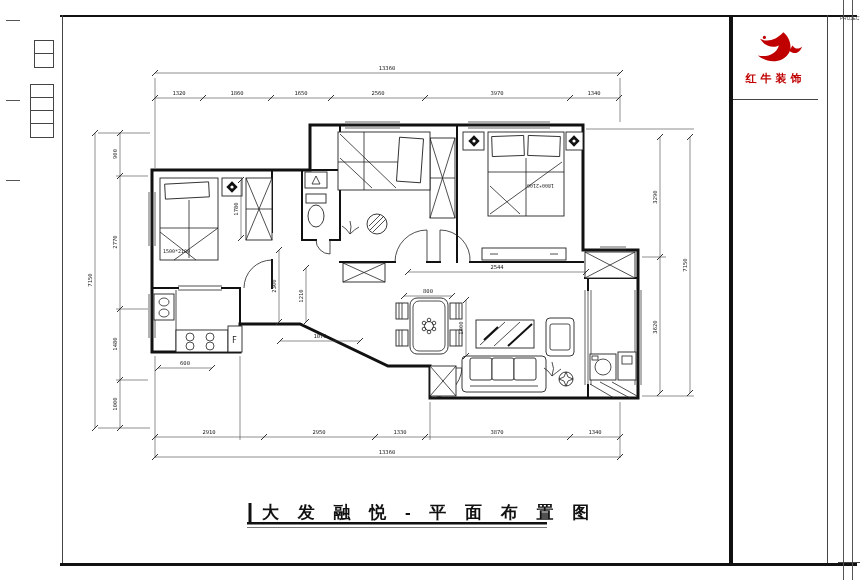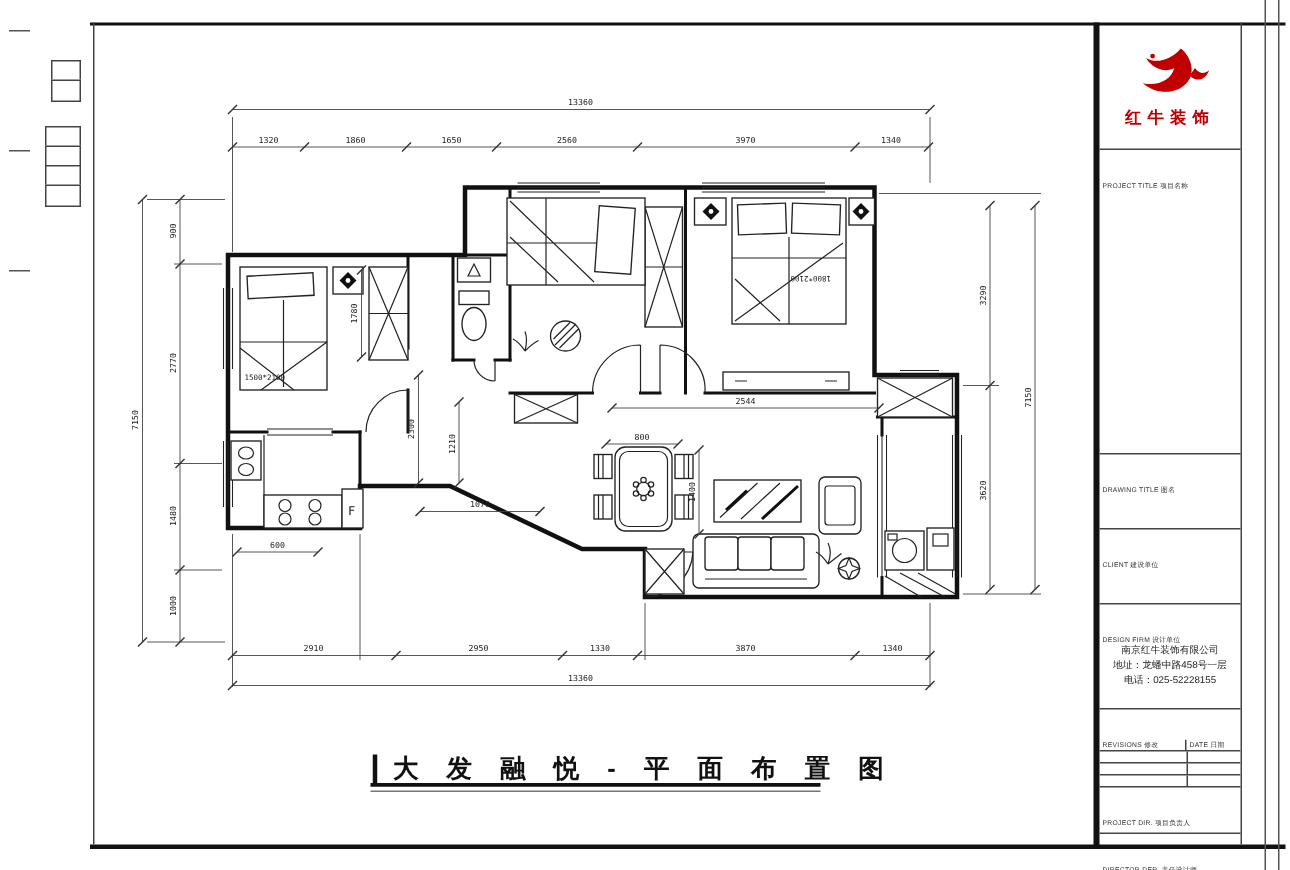--- a/index.html
+++ b/index.html
@@ -10,21 +10,21 @@
   #frame-bottom{left:60px;top:563px;width:797px;height:3px;background:#111;}
   #frame-left{left:62px;top:15px;width:1px;height:548px;background:#444;}
   #tb-bar{left:729px;top:15px;width:4px;height:551px;background:#111;}
   #tb-right{left:827px;top:15px;width:1px;height:548px;background:#444;}
   #sheet-l1{left:843px;top:0;width:1px;height:580px;background:#555;}
   #sheet-l2{left:852px;top:0;width:1px;height:580px;background:#555;}
   
   .fold{border:1px solid #444;background:#fff;}
   .foldline{background:#555;height:1px;width:14px;}
   
-  #titleblock{left:733px;top:15px;width:94px;height:548px;display:flex;flex-direction:column;
+  #titleblock{left:733px;top:15px;width:94px;height:548px;display:flex;flex-direction:row;
               border-right:0;font-size:4.5px;color:#222;gap:20px;}
   .tbrow{border-bottom:1px solid #444;position:relative;box-sizing:border-box;padding:1px 2px;overflow:hidden;}
   .tblabel{font-size:4.5px;color:#333;letter-spacing:.2px;}
   #logo-cell{display:flex;flex-direction:column;align-items:center;justify-content:center;}
   #brand{color:#c00000;font-weight:bold;font-size:11px;letter-spacing:4px;margin-top:2px;white-space:nowrap;}
   .firm{font-size:6.5px;text-align:center;line-height:1.5;white-space:nowrap;}
   .revgrid{display:flex;height:100%;box-sizing:border-box;flex-direction:column;padding:0;}
   .revhead{display:flex;border-bottom:1px solid #444;}
   .revhead div{padding:1px 2px;box-sizing:border-box;}
   .revc1{width:58px;border-right:1px solid #444;}

